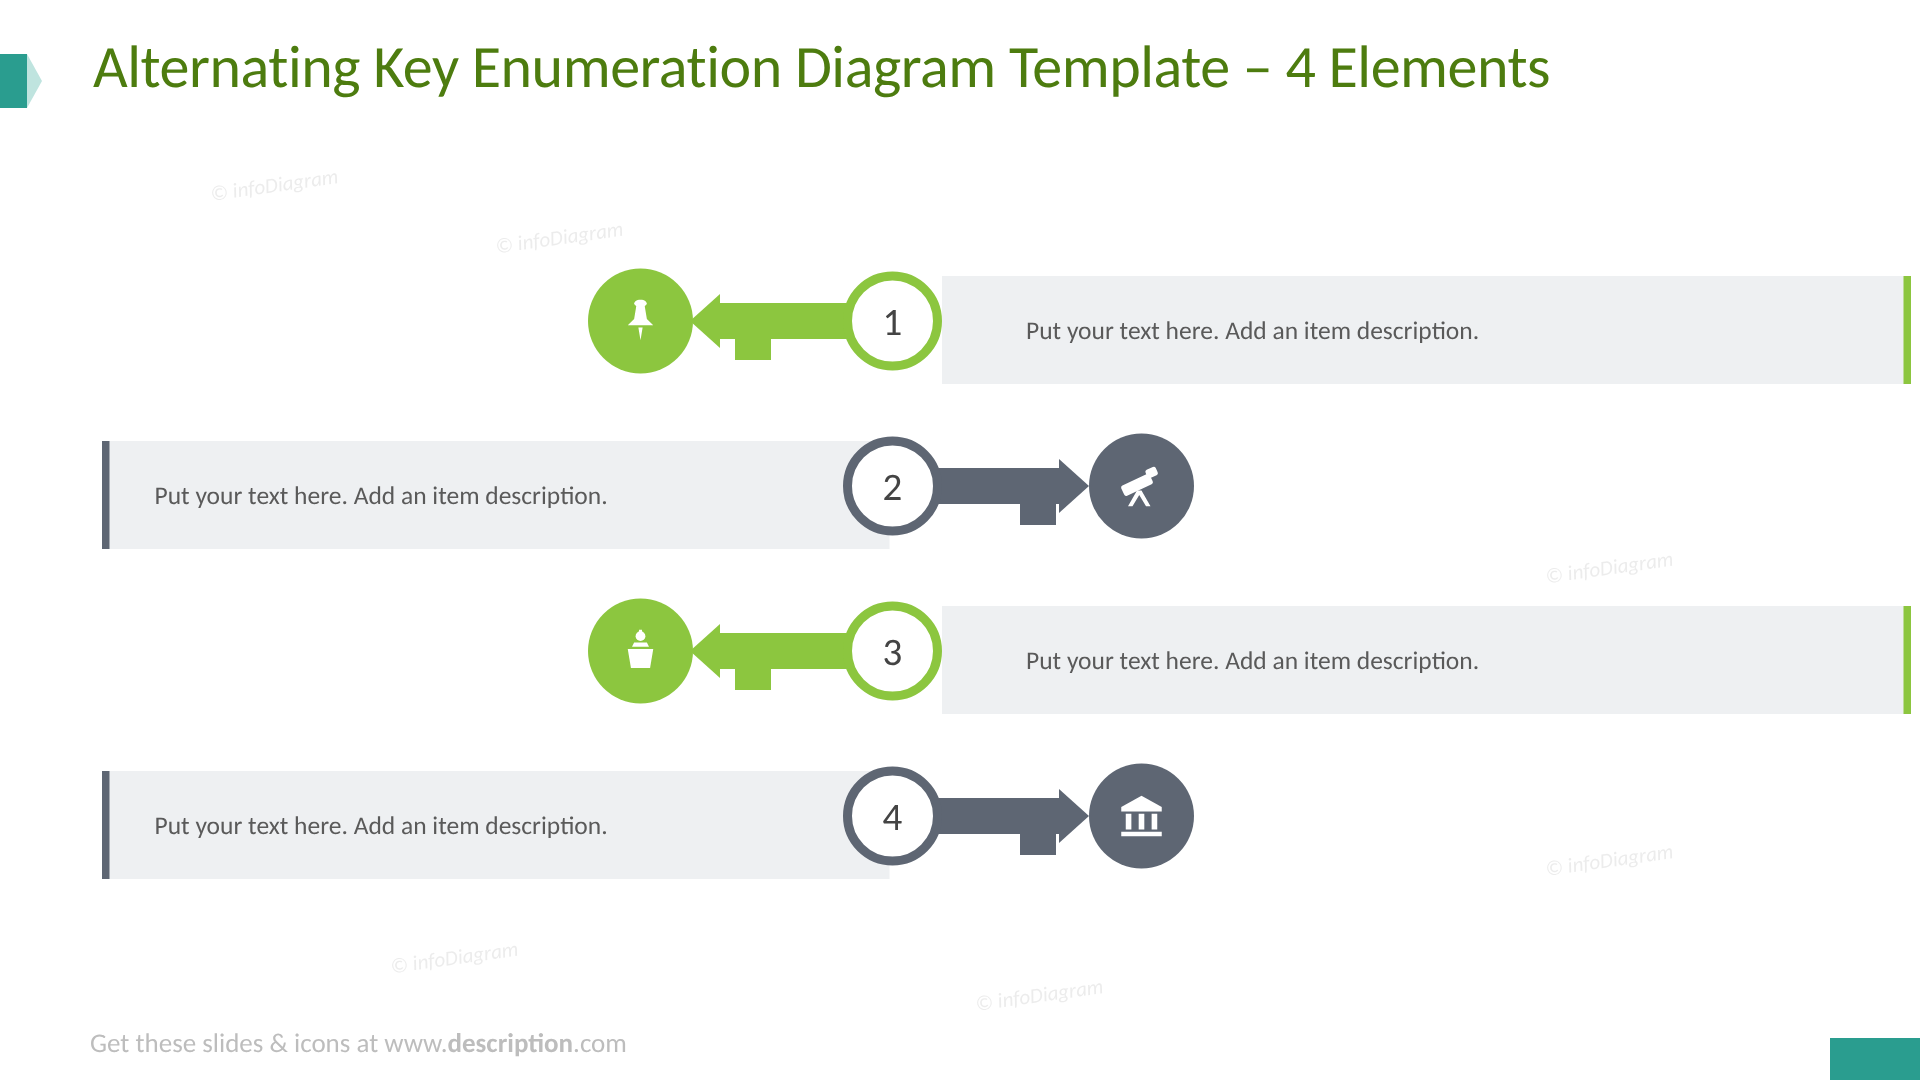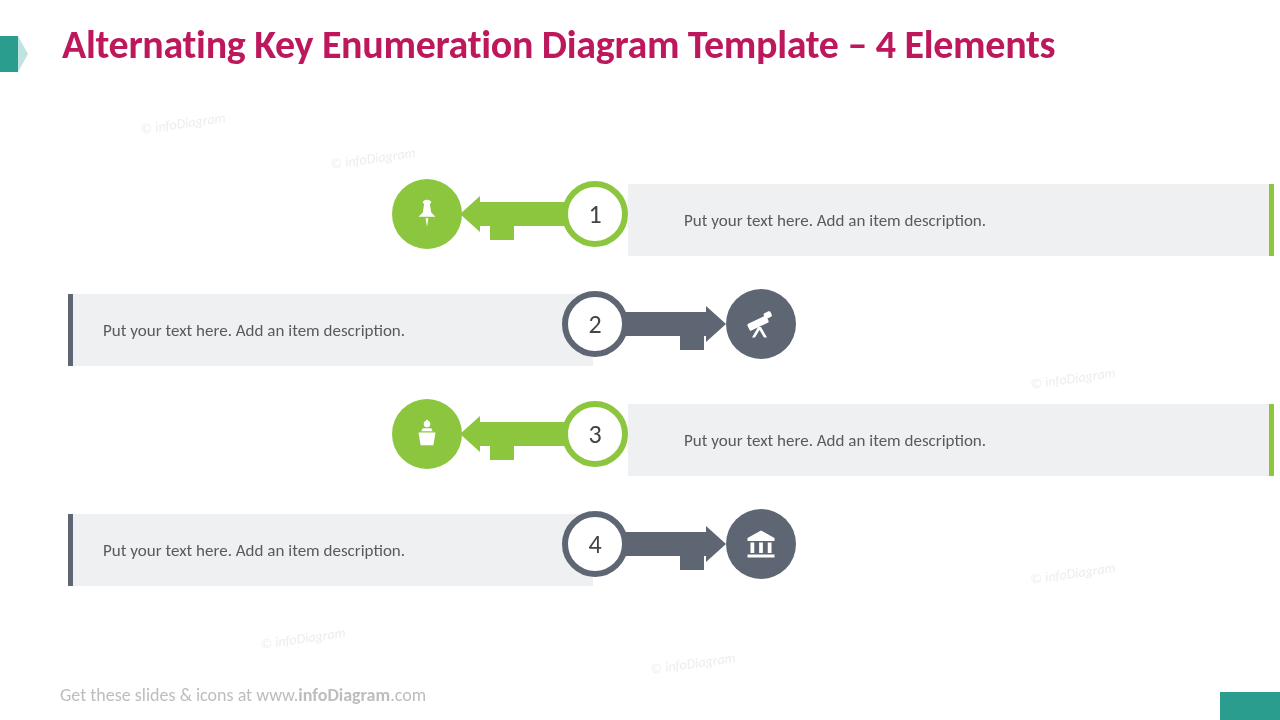--- a/index.html
+++ b/index.html
@@ -1,19 +1,19 @@
 <!DOCTYPE html>
 <html><head>
 <meta charset="utf-8">
 <style>
   html,body{margin:0;padding:0;width:1280px;height:720px;background:#fff;font-family:"Segoe UI",Calibri,Arial,sans-serif;overflow:hidden;position:relative}
   .slide{position:relative;width:1280px;height:720px}
   .title-tab{position:absolute;left:0;top:36px;width:18px;height:36px;background:#2a9d8f;border-right:2px solid #fff}
   .title-tab:after{content:"";position:absolute;right:-10px;top:50%;transform:translateY(-50%);border-left:10px solid #bfe4df;border-top:18px solid transparent;border-bottom:18px solid transparent}
-  .title{position:absolute;left:62px;top:20px;right:40px;font-size:40px;font-weight:700;color:#be185d;letter-spacing:-0.3px}
+  .title{position:absolute;left:62px;top:20px;right:40px;font-size:40px;font-weight:400;color:#4d7c0f;letter-spacing:-0.3px}
   .footer{position:absolute;left:60px;bottom:14px;color:#bdbdbd;font-size:18px}
   .footer b{font-weight:700}
   .corner{position:absolute;right:0;bottom:0;width:60px;height:28px;background:#2a9d8f}
   .wm{position:absolute;color:rgba(120,120,120,0.14);font-size:14px;font-style:italic;transform:rotate(-8deg);pointer-events:none;white-space:nowrap}
   .row{position:absolute;height:72px}
   .bar{position:absolute;top:6px;height:72px;background:#eef0f2;display:flex;align-items:center;color:#5a5a5a;font-size:17px}
   .bar.right{left:628px;width:585px;padding-left:56px;border-right:5px solid}
   .bar.left {left:68px;width:490px;padding-left:30px;border-left:5px solid}
   .knob{position:absolute;width:54px;height:54px;border-radius:50%;background:#fff;border:6px solid;top:3px;display:flex;align-items:center;justify-content:center;font-size:26px;color:#444;z-index:4}
   .shaft{position:absolute;height:24px;width:90px;top:24px;z-index:2}
@@ -108,16 +108,16 @@
             <rect x="5" y="11" width="2.5" height="7"></rect>
             <rect x="10.75" y="11" width="2.5" height="7"></rect>
             <rect x="16.5" y="11" width="2.5" height="7"></rect>
             <rect x="3" y="19" width="18" height="2"></rect>
           </g>
         </svg>
     </div>
   </div>
 
   <div class="footer">
-    <span>Get these slides &amp; icons at www.</span><b>infoDiagram</b><span>.com</span>
+    <span>Get these slides &amp; icons at www.</span><b>description</b><span>.com</span>
   </div>
   <div class="corner"></div>
 </div>
 
 </body></html>

